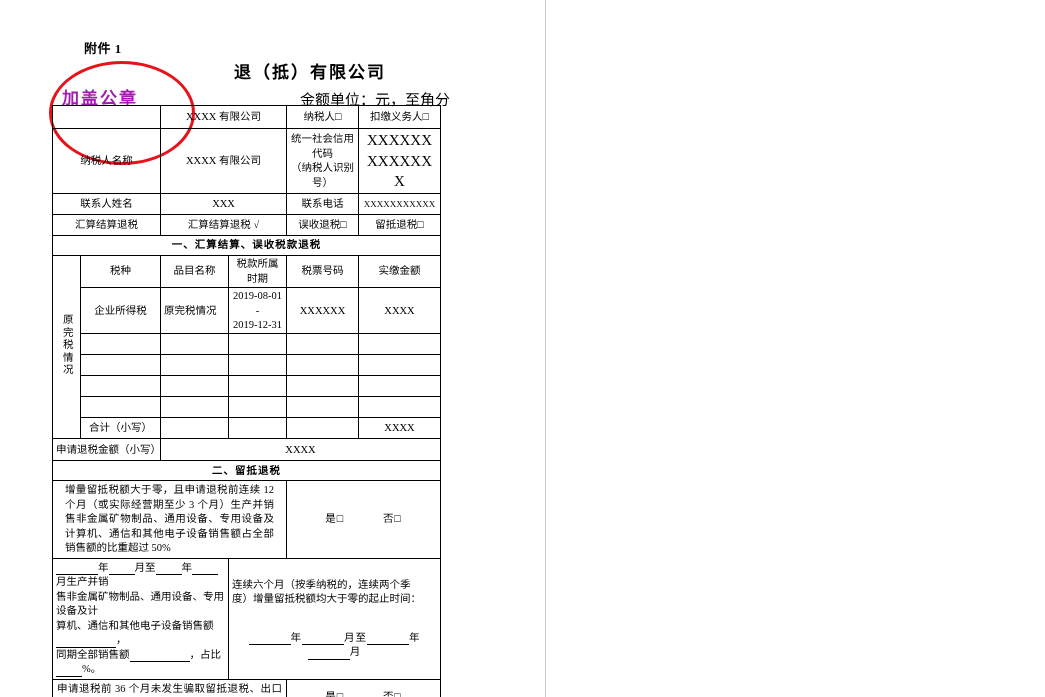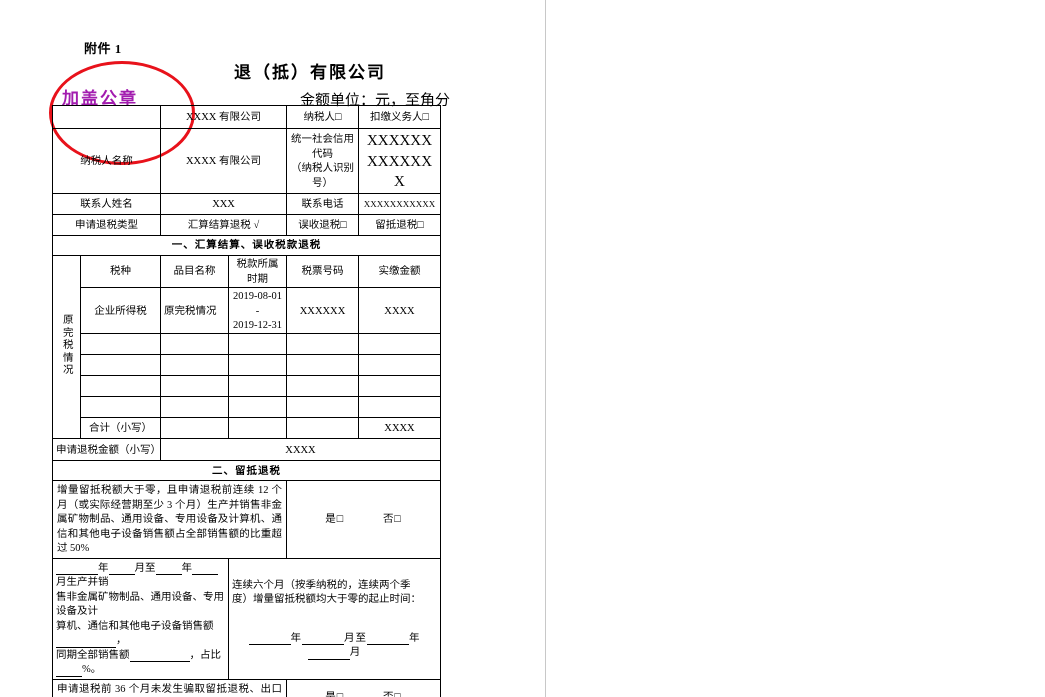--- a/index.html
+++ b/index.html
@@ -121,21 +121,21 @@
       </td>
       <td class="c" style="font-size:15px">XXXXXXXXXXXXX</td>
     </tr>
     <tr>
       <td colspan="2" class="c" style="height:18px">联系人姓名</td>
       <td colspan="2" class="c">XXX</td>
       <td class="c">联系电话</td>
       <td class="c" style="font-size:9px">XXXXXXXXXXX</td>
     </tr>
     <tr>
-      <td colspan="2" class="c" style="height:18px">申请退税类型</td>
+      <td colspan="2" class="c" style="height:18px">汇算结算退税</td>
       <td colspan="2" class="c">汇算结算退税 √</td>
       <td class="c">误收退税□</td>
       <td class="c">留抵退税□</td>
     </tr>
 
     <tr>
       <td colspan="6" class="sec" style="height:17px">一、汇算结算、误收税款退税</td>
     </tr>
 
     <tr>
@@ -198,21 +198,21 @@
     <tr>
       <td colspan="2" class="c" style="height:19px">申请退税金额（小写）</td>
       <td colspan="4" class="c">XXXX</td>
     </tr>
 
     <tr>
       <td colspan="6" class="sec" style="height:17px">二、留抵退税</td>
     </tr>
 
     <tr>
-      <td colspan="4" class="just" style="height:46px;padding:2px 4px">增量留抵税额大于零，且申请退税前连续 12 个月（或实际经营期至少 3 个月）生产并销售非金属矿物制品、通用设备、专用设备及计算机、通信和其他电子设备销售额占全部销售额的比重超过 50%</td>
+      <td colspan="4" class="just" style="height:46px;padding:2px 12px">增量留抵税额大于零，且申请退税前连续 12 个月（或实际经营期至少 3 个月）生产并销售非金属矿物制品、通用设备、专用设备及计算机、通信和其他电子设备销售额占全部销售额的比重超过 50%</td>
       <td colspan="2" class="c yn">
         <span>是□</span>
         <span class="sp2"></span>
         <span>否□</span>
       </td>
     </tr>
 
     <tr>
       <td colspan="3" class="l vtop" style="height:56px;padding:2px 3px">
         <div>

